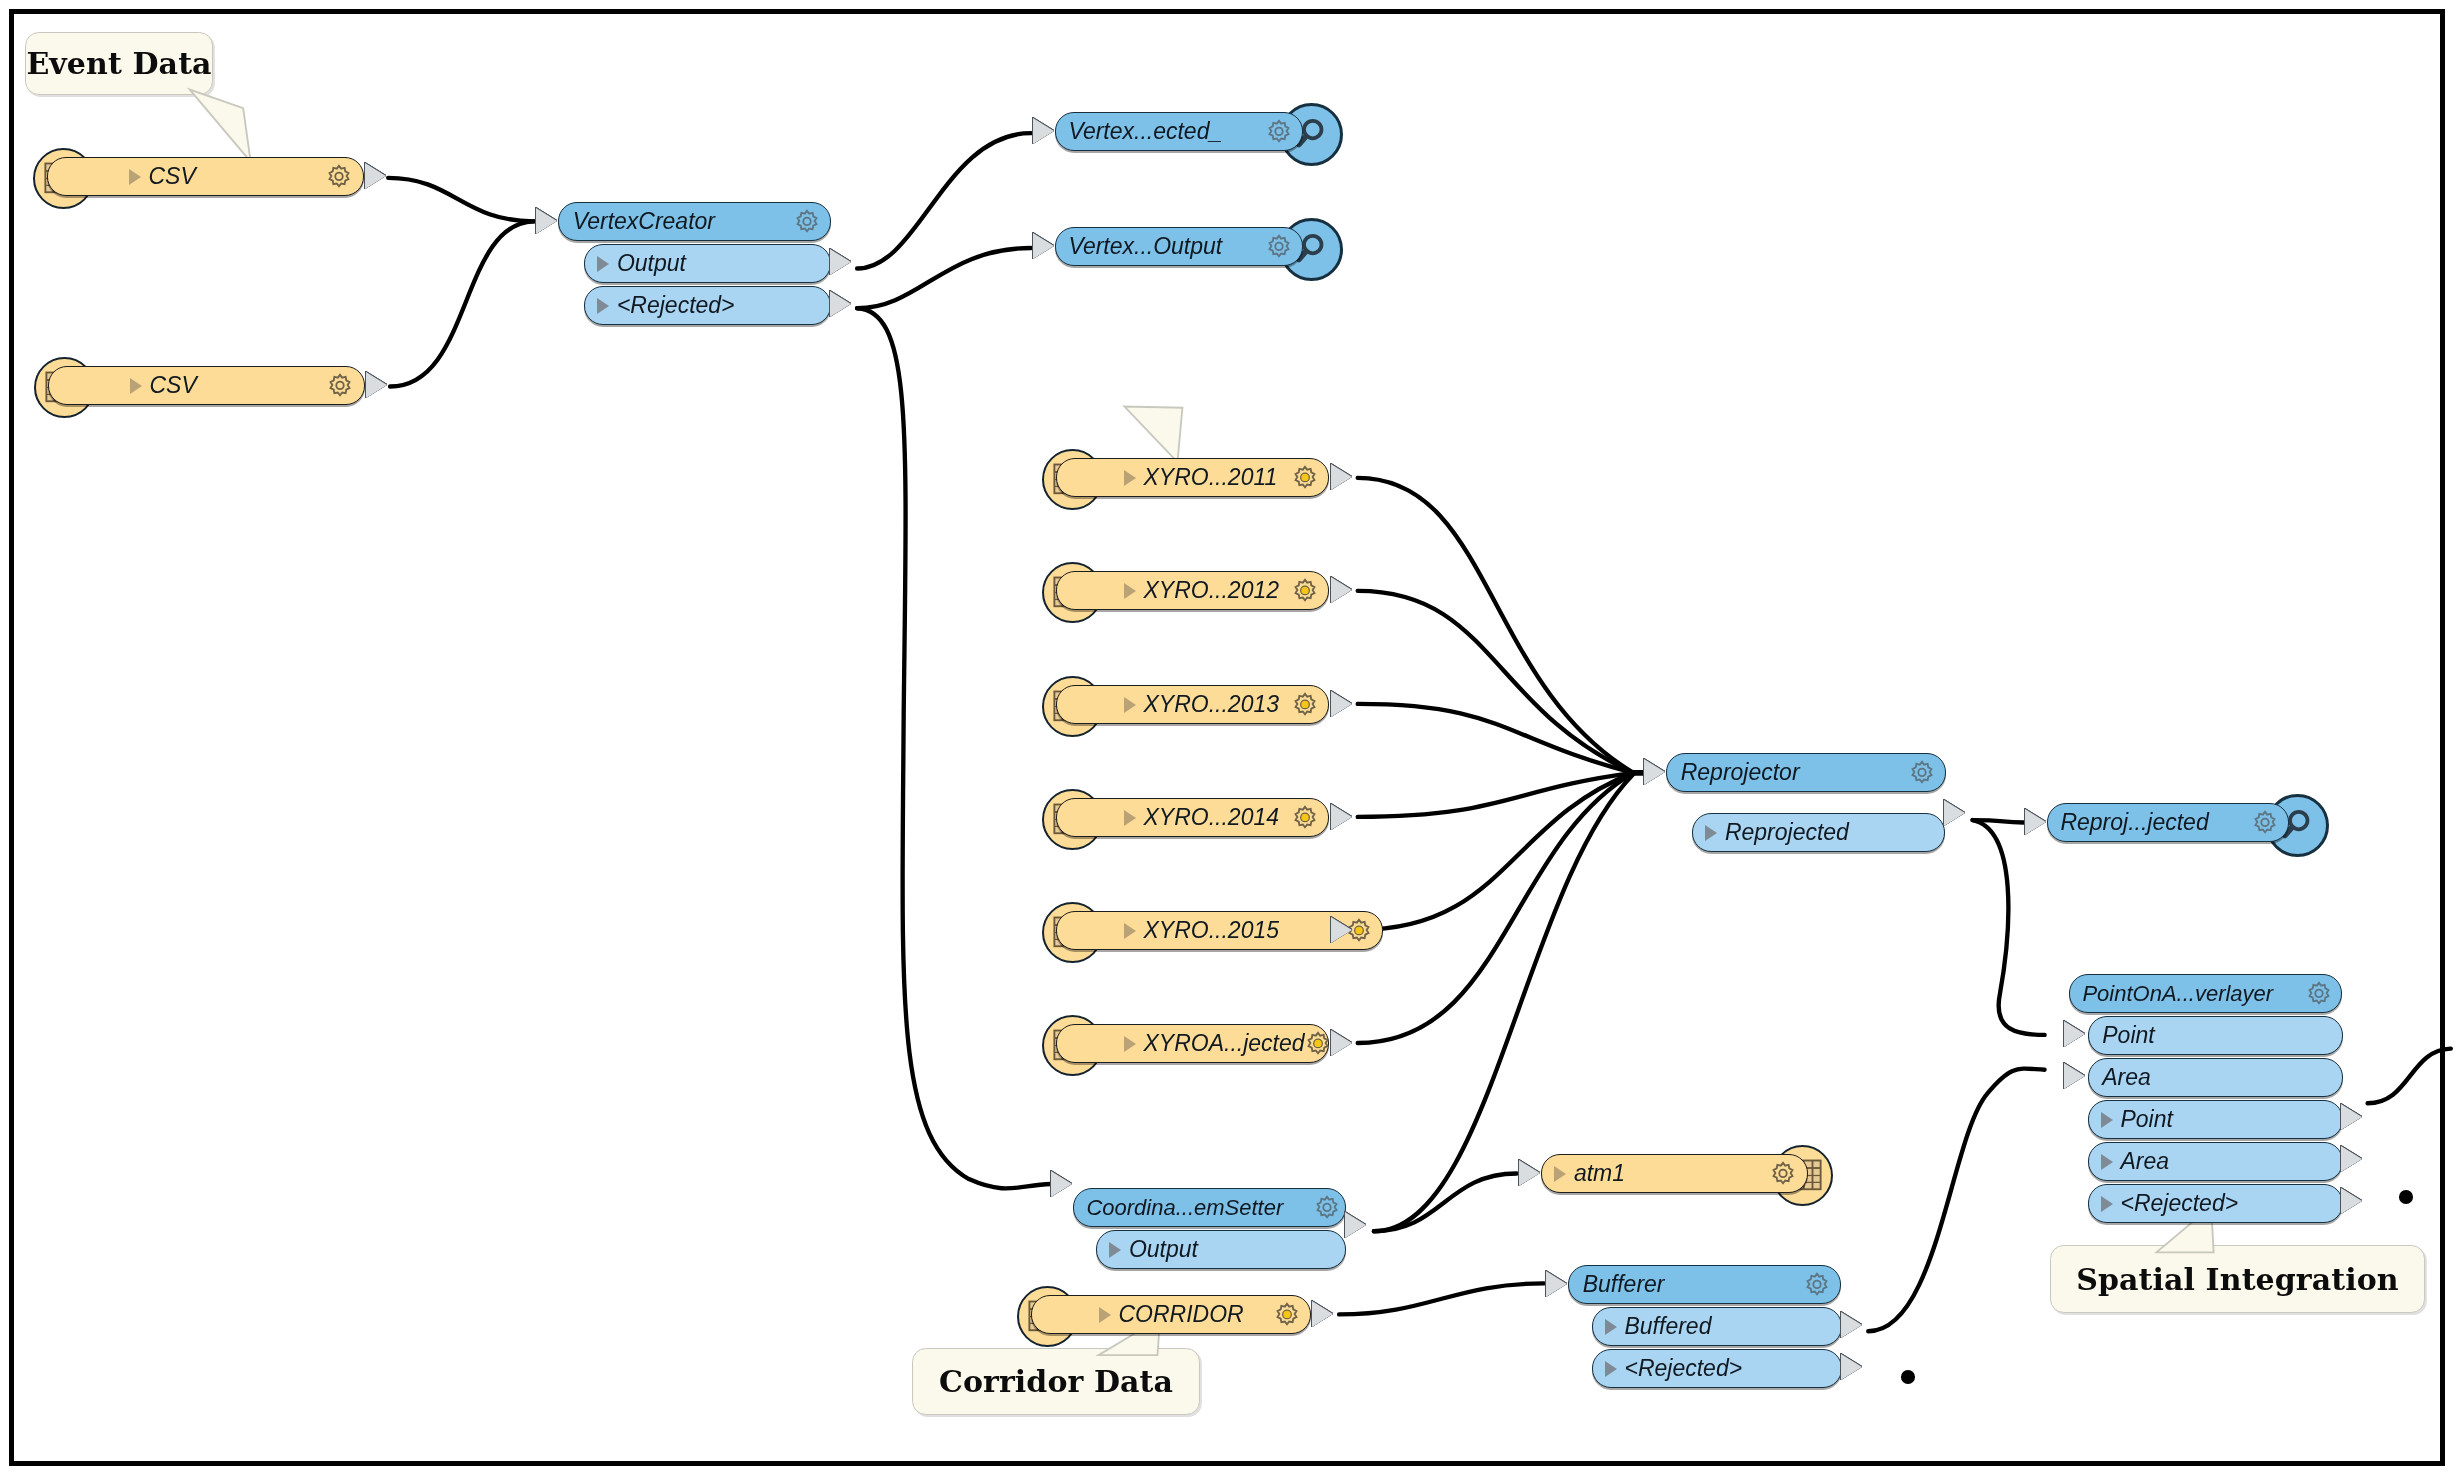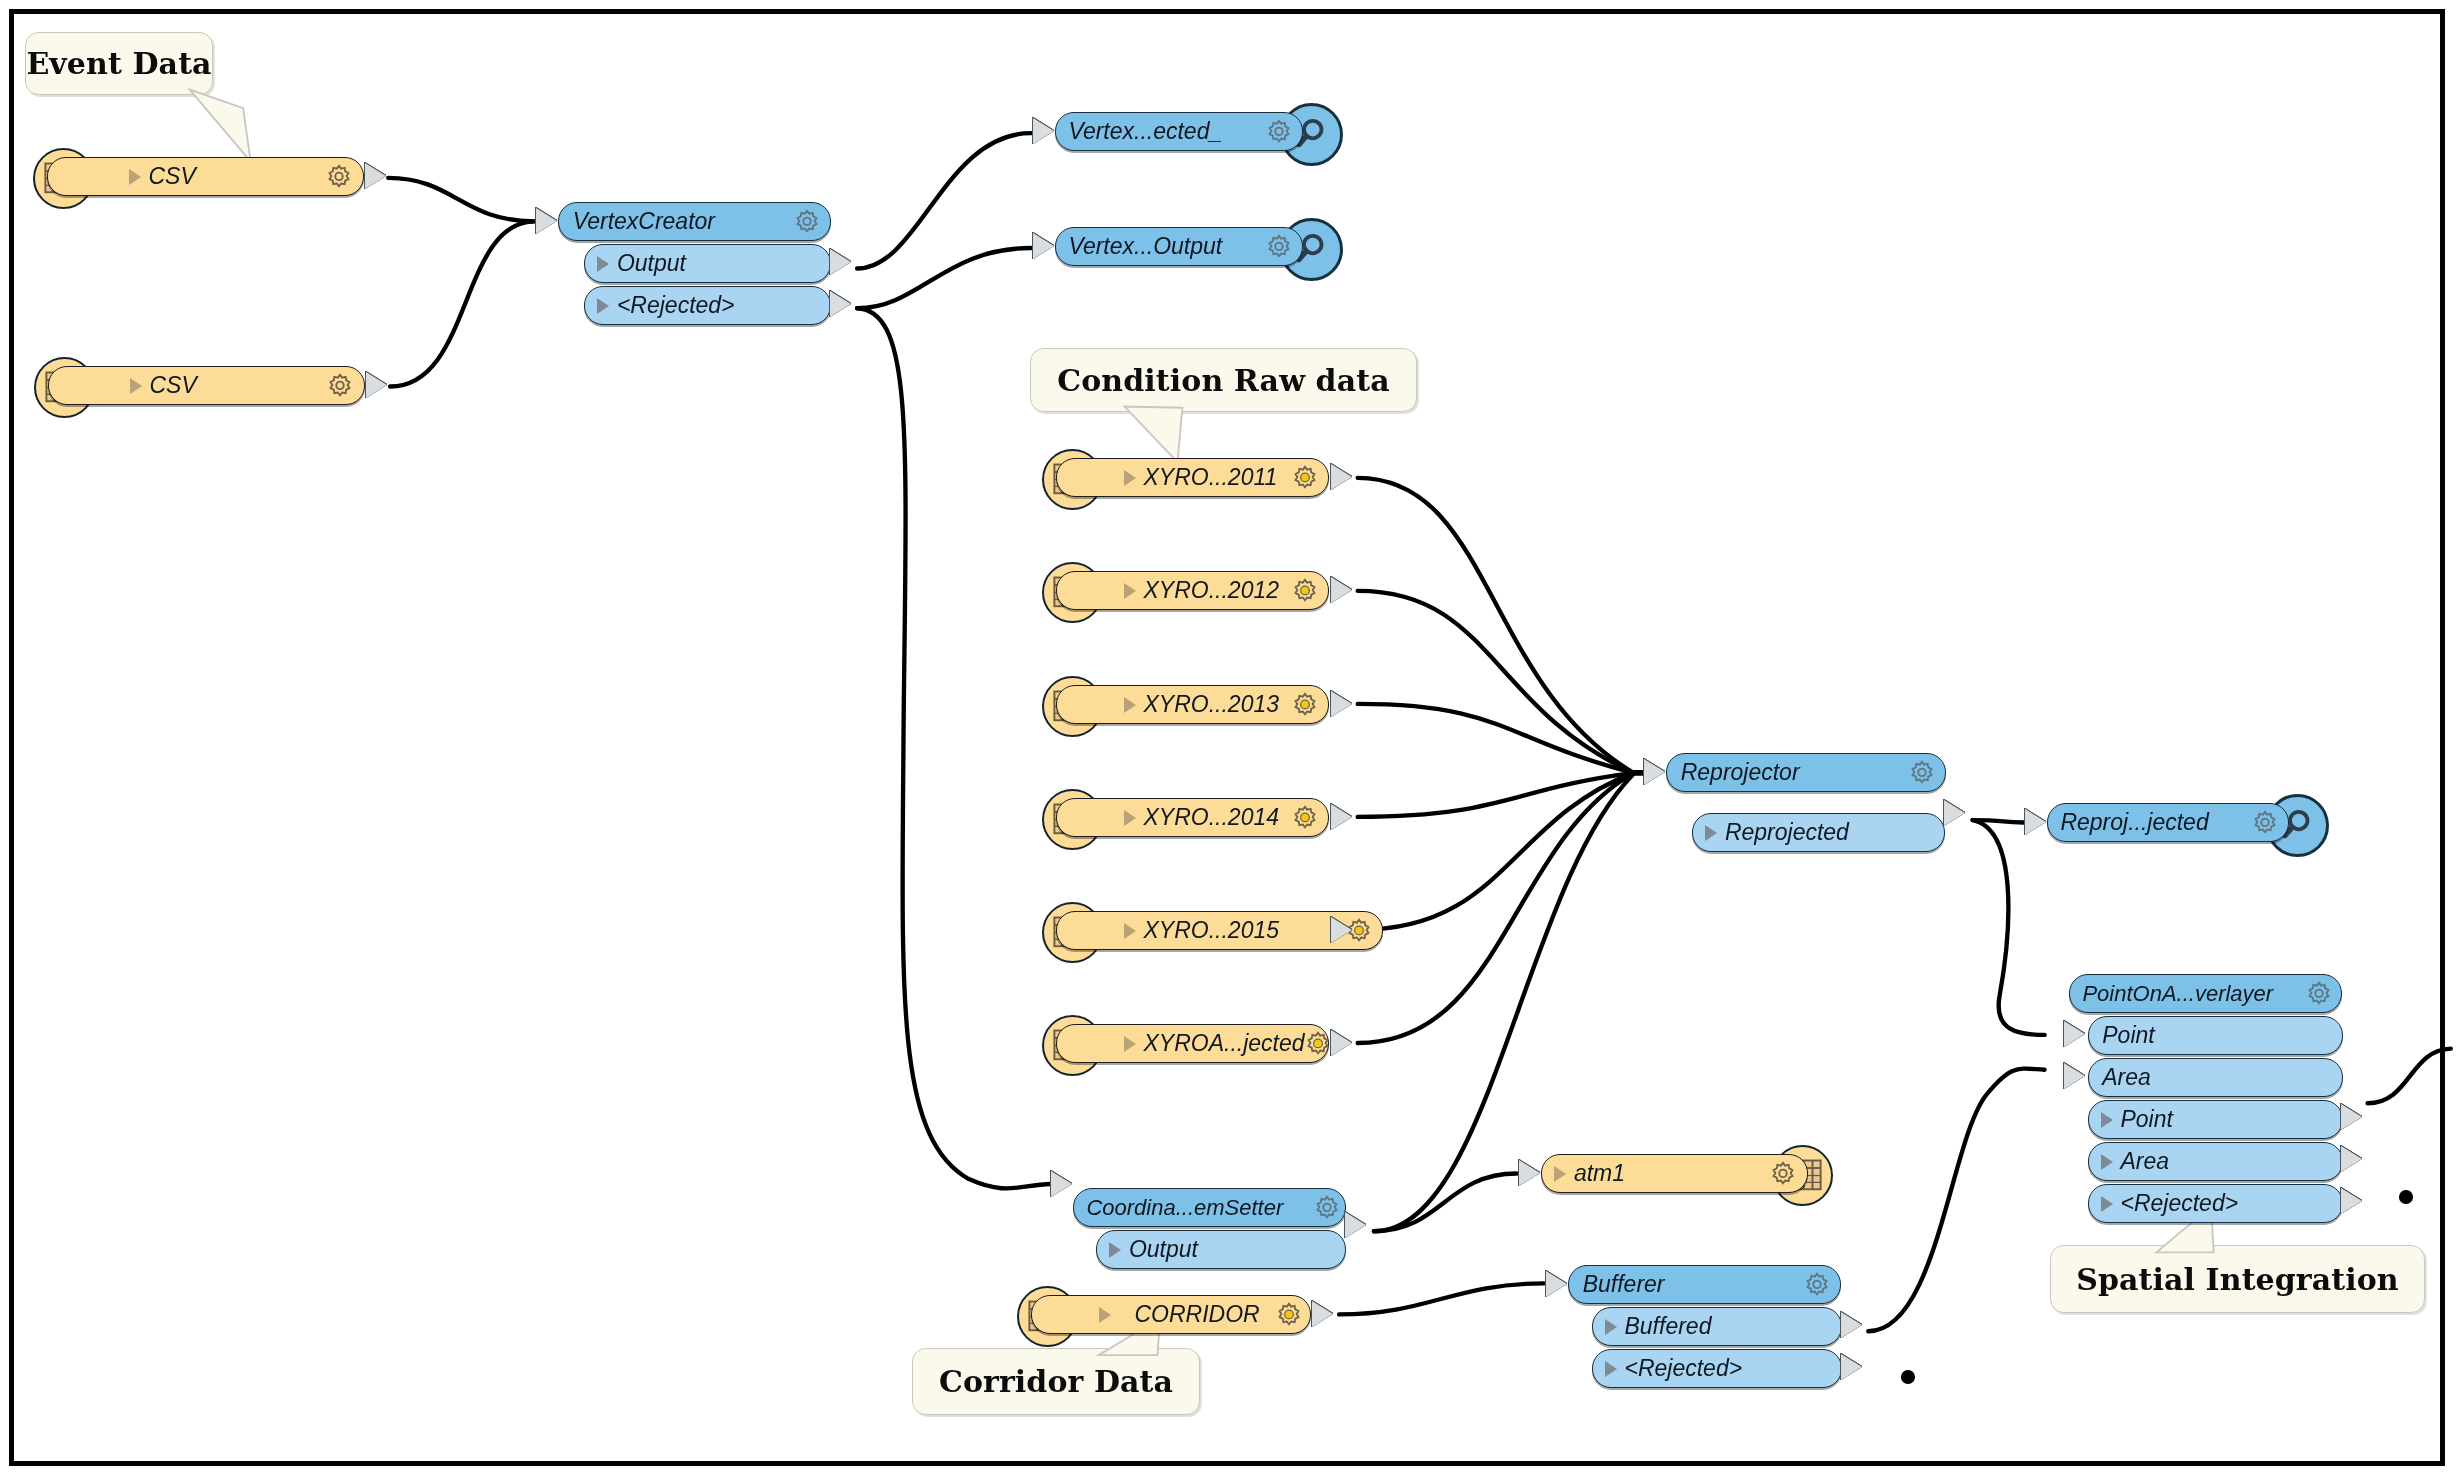--- a/index.html
+++ b/index.html
@@ -176,23 +176,20 @@
   <div class="dot" style="left:2399px;top:1190px;"></div>
   <div class="dot" style="left:1901px;top:1370px;"></div>
 
   <div class="anno" style="left:25px;top:32px;width:186px;height:61px;">
     <span>Event Data</span>
   </div>
   <svg style="position:absolute;left:186px;top:87px;width:87px;height:81px;" viewBox="0 0 140 130" width="87" height="81">
     <path d="M 6,4 L 104,120 L 92,34 Z" fill="#fbf9ec" stroke="#c8c8bf" stroke-width="3"></path>
   </svg>
 
-  <div class="anno" style="left:1030px;top:348px;width:385px;height:62px;">
-    <span>Condition Raw data</span>
-  </div>
   <svg style="position:absolute;left:1118px;top:404px;width:93px;height:68px;" viewBox="0 0 150 110" width="93" height="68">
     <path d="M 10,4 L 96,94 L 104,6 Z" fill="#fbf9ec" stroke="#c8c8bf" stroke-width="3"></path>
   </svg>
 
   <div class="anno" style="left:2050px;top:1245px;width:373px;height:66px;">
     <span>Spatial Integration</span>
   </div>
   <svg style="position:absolute;left:2149px;top:1205px;width:87px;height:50px;" viewBox="0 0 140 80" width="87" height="50">
     <path d="M 100,2 L 12,76 L 104,76 Z" fill="#fbf9ec" stroke="#c8c8bf" stroke-width="3"></path>
   </svg>
@@ -612,21 +609,21 @@
       <svg width="39" height="35" viewBox="0 0 62 56">
         <rect x="2" y="4" width="40" height="46" fill="#e6c995" stroke="#6b5a3a" stroke-width="3"></rect>
         <line x1="2" y1="16" x2="42" y2="16" stroke="#6b5a3a" stroke-width="3"></line>
         <line x1="15" y1="4" x2="15" y2="50" stroke="#6b5a3a" stroke-width="3"></line>
         <line x1="29" y1="4" x2="29" y2="50" stroke="#6b5a3a" stroke-width="3"></line>
         <line x1="2" y1="28" x2="42" y2="28" stroke="#6b5a3a" stroke-width="2"></line>
         <line x1="2" y1="39" x2="42" y2="39" stroke="#6b5a3a" stroke-width="2"></line>
         <path d="M 32,26 L 48,26 L 48,19 L 60,31 L 48,43 L 48,36 L 32,36 Z" fill="#16232e"></path>
       </svg>
     </div>
-    <div class="bar" style="width:280px;padding:0 10px 0 67px;gap:16px;">
+    <div class="bar" style="width:280px;padding:0 10px 0 67px;">
       <span class="ptri"></span>
       <span class="lbl">CORRIDOR</span>
       <span class="gear">
         <svg width="26" height="26" viewBox="0 0 42 42">
           <path d="M21 3 l3.5 4.5 5.6-1.2 1 5.7 5.2 2.6-3 4.9 3 4.9-5.2 2.6-1 5.7-5.6-1.2L21 36l-3.5-4.5-5.6 1.2-1-5.7-5.2-2.6 3-4.9-3-4.9 5.2-2.6 1-5.7 5.6 1.2z" fill="none" stroke="#6f6246" stroke-width="3"></path>
           <circle cx="21" cy="20" r="7" fill="#f5c518" stroke="#6f6246" stroke-width="2"></circle>
         </svg>
       </span>
     </div>
     <div class="outarrow" style="left:281px;top:5.6px;"></div>

